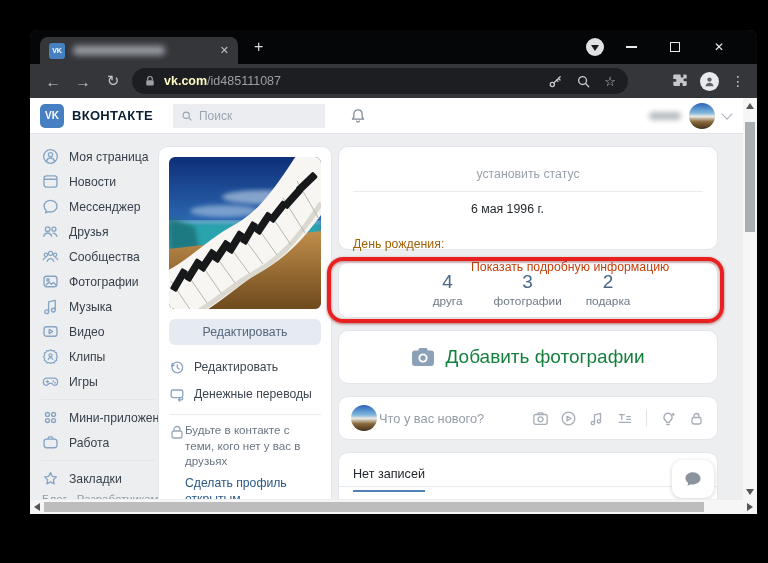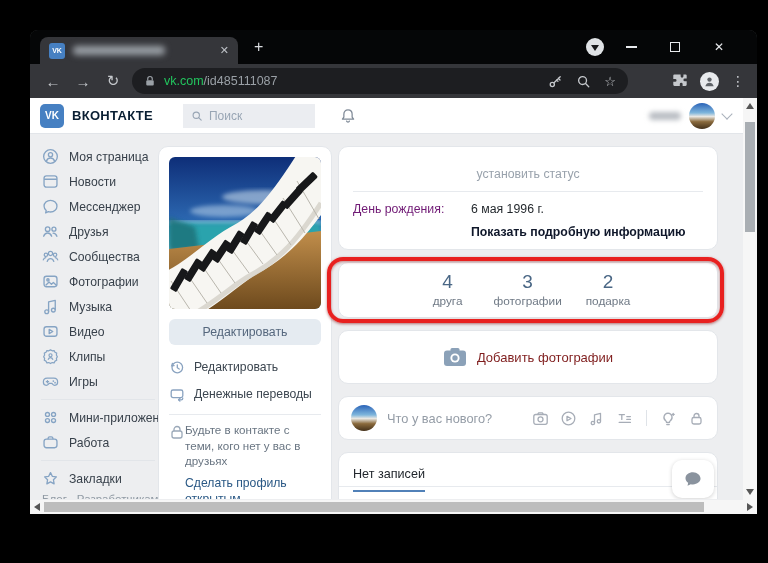--- a/index.html
+++ b/index.html
@@ -24,35 +24,35 @@
   .win-min{left:584px;} .win-max{left:628px;} .win-close{left:672px;color:#e8eaed;font-size:12px;}
   .bar-glyph{width:11px;height:2px;background:#e8eaed;}
   .box-glyph{width:10px;height:10px;border:1.5px solid #e8eaed;box-sizing:border-box;}
   
   .toolbar{position:absolute;left:0;top:34px;width:100%;height:34px;background:#35363a;
            display:flex;align-items:center;box-sizing:border-box;padding:0 8px;}
   .nav-glyph{color:#c5c8cc;font-size:15px;width:30px;text-align:center;flex:0 0 auto;}
   .omnibox{margin-left:4px;width:496px;height:26px;border-radius:13px;background:#1d1e21;
            display:flex;align-items:center;padding:0 12px;gap:8px;box-sizing:border-box;}
   .url{font-size:12.5px;white-space:nowrap;}
-  .url .domain{color:#22c55e;font-weight:400;} .url .path{color:#9aa0a6;}
+  .url .domain{color:#fef9c3;font-weight:700;} .url .path{color:#9aa0a6;}
   .omni-icons{margin-left:auto;display:flex;align-items:center;gap:13px;}
   .omni-icons .glyph{color:#c5c8cc;font-size:13px;}
   .toolbar-right{margin-left:auto;display:flex;align-items:center;gap:12px;padding-right:4px;}
   .chrome-avatar{width:19px;height:19px;border-radius:50%;background:#e8eaed;display:flex;
                  align-items:center;justify-content:center;}
   .dots{color:#c5c8cc;font-size:14px;}
   
   .page{position:absolute;left:0;top:68px;width:713px;height:402px;background:#edeef0;overflow:hidden;}
   .vkheader{height:36px;background:#fff;border-bottom:1px solid #e2e5e9;display:flex;align-items:center;
             padding:0 12px 0 10px;box-sizing:border-box;}
   .vk-logo{width:24px;height:24px;border-radius:5px;background:#4680c2;color:#fff;font-weight:bold;
            font-size:10px;display:flex;align-items:center;justify-content:center;}
   .wordmark{margin-left:8px;font-size:13px;font-weight:bold;color:#0a1f33;letter-spacing:.3px;}
-  .vksearch{margin-left:30px;width:132px;height:24px;border-radius:0;background:#ebedf1;display:flex;
+  .vksearch{margin-left:20px;width:152px;height:24px;border-radius:0;background:#ebedf1;display:flex;
             align-items:center;gap:6px;padding:0 8px;box-sizing:border-box;color:#98a5b4;font-size:12px;}
   .bell{margin-left:24px;}
   .hdr-right{margin-left:auto;display:flex;align-items:center;gap:8px;}
   .name-blur{width:32px;height:8px;border-radius:4px;background:#b9bdc3;filter:blur(2.5px);}
   .ava{border-radius:50%;background:linear-gradient(180deg,#2a63b8 0%,#7fb6dc 38%,#e9e7e2 52%,#8a6a3c 72%,#43301a 100%);}
   .ava-26{width:26px;height:26px;} 
   .chev{width:7px;height:7px;border-right:1.5px solid #a9b1bb;border-bottom:1.5px solid #a9b1bb;
         transform:rotate(45deg);margin-top:-3px;}
   .pagebody{position:relative;height:365px;overflow:hidden;}
   
@@ -81,30 +81,30 @@
   
   .maincol{position:absolute;left:308px;top:12px;width:380px;}
   .card-top{height:104px;padding:13px 14px;position:relative;}
   .row1{display:flex;align-items:center;}
   .nblur{height:11px;border-radius:5px;filter:blur(3px);background:#83878c;}
   .nb1{width:88px;} .nb2{width:56px;margin-left:7px;background:#8d9196;}
   .online{margin-left:auto;font-size:12.2px;color:#8b949d;}
   .setstatus{margin-top:7px;font-size:12.3px;color:#99a2ac;cursor:pointer;text-align:center;}
   .tdiv{height:1px;background:#e7eaee;margin-top:10px;}
   .inforow{display:flex;margin-top:10px;font-size:12.3px;}
-  .inforow .ilabel{width:118px;color:#701a75;flex:0 0 auto;}
+  .inforow .ilabel{width:118px;color:#a16207;flex:0 0 auto;margin-top:35px;}
   .inforow .ival{color:#1f2429;}
-  .inforow .ilink{color:#0f172a;cursor:pointer;font-weight:bold;}
+  .inforow .ilink{color:#c2410c;cursor:pointer;}
   .card-counters{margin-top:12px;height:56px;display:flex;align-items:center;justify-content:center;gap:24px;}
   .counter{text-align:center;cursor:pointer;min-width:44px;}
   .counter .num{font-size:19px;color:#4a6785;line-height:1.1;}
   .counter .clabel{font-size:11.8px;color:#6f7985;margin-top:1px;}
   .card-addphoto{margin-top:12px;height:54px;display:flex;align-items:center;justify-content:center;gap:10px;cursor:pointer;}
-  .card-addphoto .lbl{font-size:13px;color:#7f1d1d;font-weight:500;}
-  .card-composer{margin-top:12px;height:44px;display:flex;align-items:center;gap:10px;padding:0 12px;}
+  .card-addphoto .lbl{font-size:19px;color:#15803d;font-weight:500;}
+  .card-composer{margin-top:12px;height:44px;display:flex;align-items:center;gap:2px;padding:0 12px;}
   .composer-ph{font-size:12.8px;color:#949ca6;cursor:text;}
   .comp-icons{margin-left:auto;display:flex;align-items:center;gap:11px;}
   .comp-sep{width:1px;height:16px;background:#dfe3e8;margin:0 2px;}
   .card-wall{margin-top:12px;height:150px;position:relative;padding-top:11px;}
   .wall-tab{margin-left:14px;display:inline-block;font-size:12.6px;color:#21262c;padding-bottom:9px;
             border-bottom:2px solid #5181b8;cursor:pointer;}
   .wall-div{position:absolute;left:0;right:0;top:33px;height:1px;background:#e7eaee;}
   .collapse{position:absolute;right:12px;top:22px;color:#b6bfc9;font-size:15px;cursor:pointer;}
   .msg-btn{position:absolute;left:642px;top:326px;width:42px;height:38px;background:#fff;border-radius:10px;
            box-shadow:0 1px 4px rgba(0,0,0,.18);display:flex;align-items:center;justify-content:center;cursor:pointer;}

